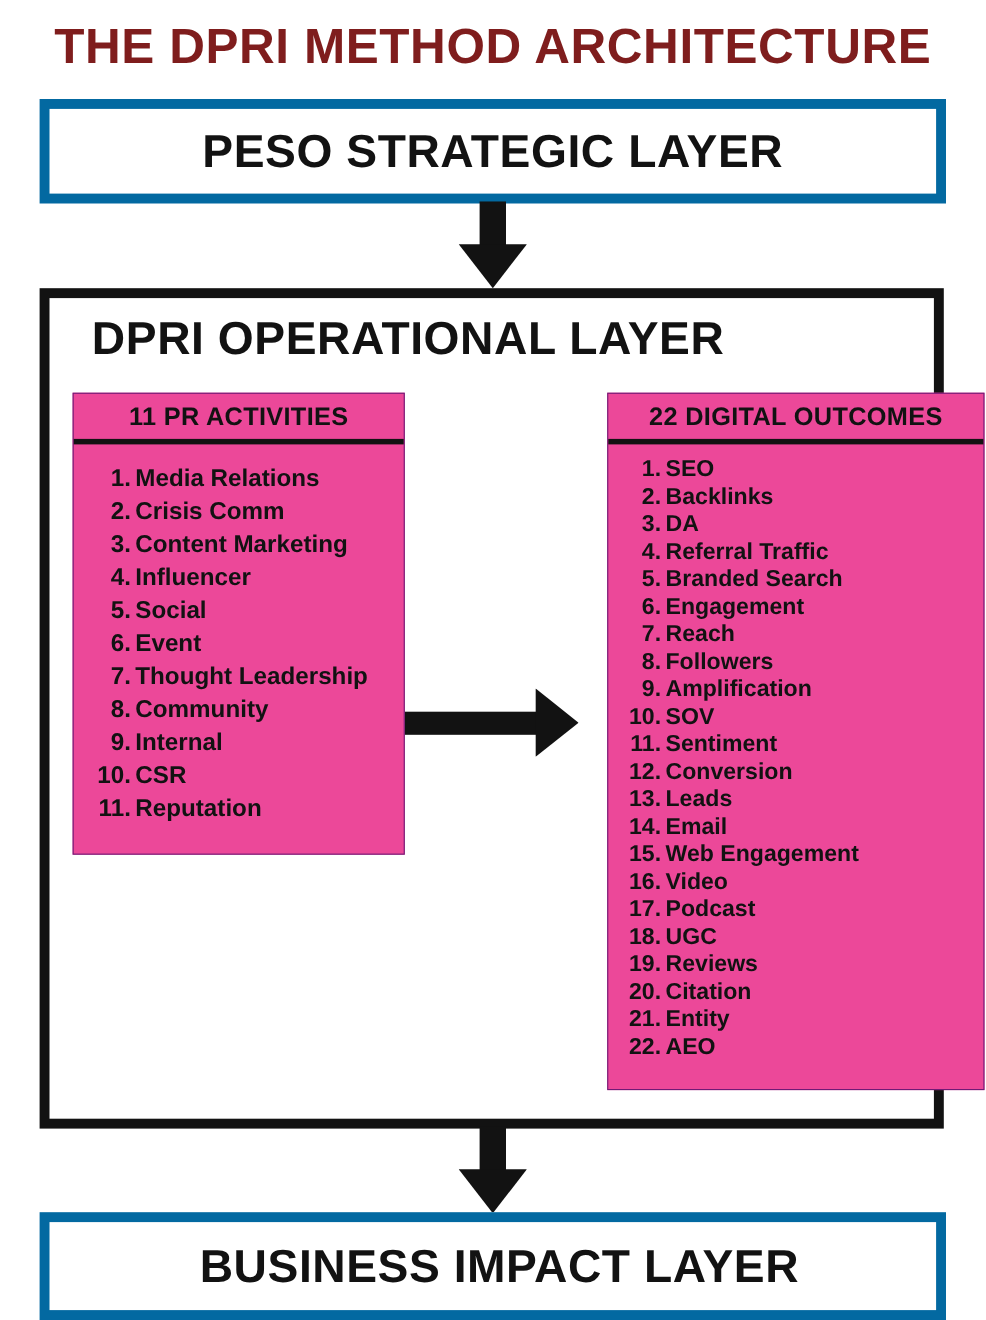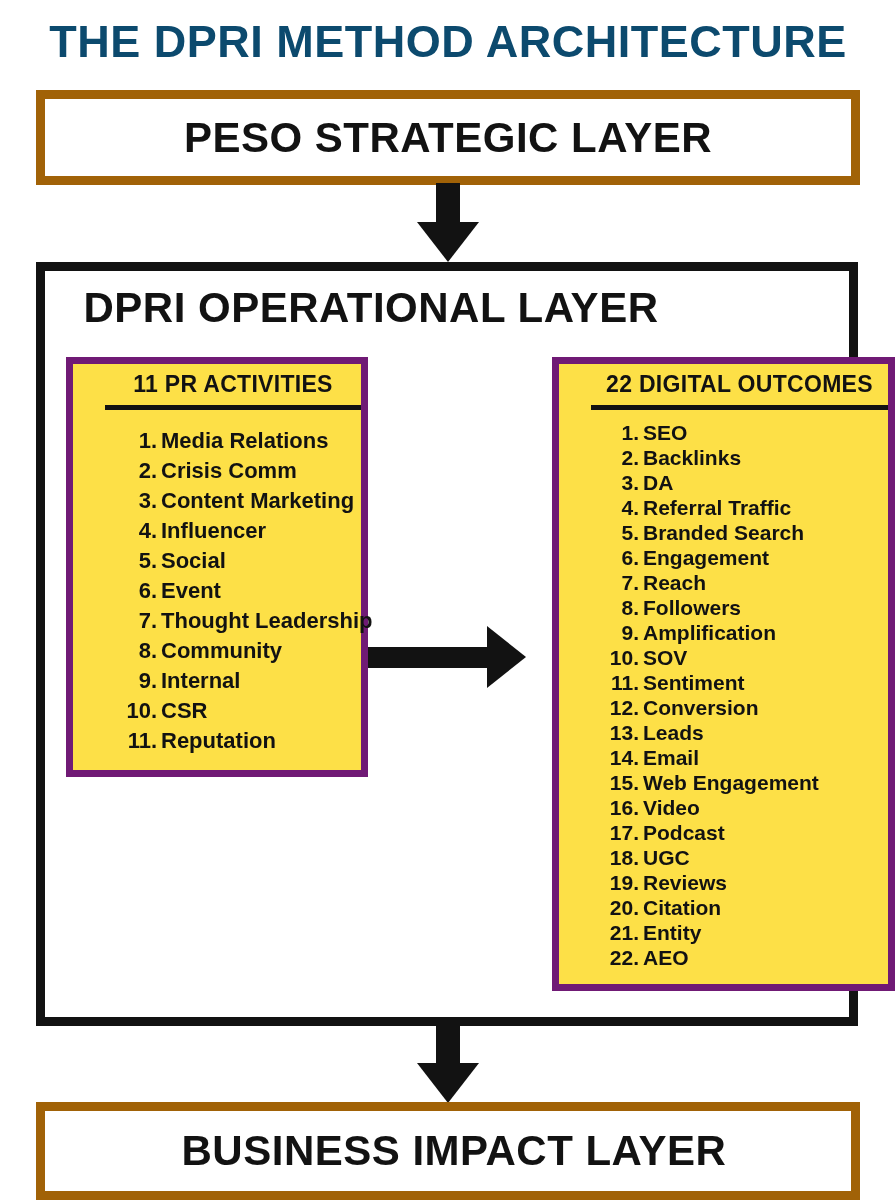--- a/index.html
+++ b/index.html
@@ -14,26 +14,26 @@
   .abs { position: absolute; }
 
   
   .main-title {
     left: 0; top: 16px; width: 896px;
     text-align: center;
     font-size: 45px;
     font-weight: 800;
     letter-spacing: 0.5px;
     white-space: nowrap;
-    color: #0c4a6e;
+    color: #7f1d1d;
   }
 
   
   .layer-box {
-    border: 9px solid #a16207;
+    border: 9px solid #0369a1;
     background: #ffffff;
     display: flex;
     align-items: center;
     justify-content: center;
   }
   .peso-box    { left: 36px; top: 90px;   width: 824px; height: 95px; }
   .biz-box     { left: 36px; top: 1102px; width: 824px; height: 98px; padding-left: 12px; }
   .layer-label {
     font-size: 42px;
     font-weight: 800;
@@ -51,23 +51,22 @@
     left: 36px; top: 284px; width: 670px;
     text-align: center;
     font-size: 42px;
     font-weight: 800;
     letter-spacing: 0.5px;
     white-space: nowrap;
   }
 
   
   .inner-box {
-    border: 7px solid #701a75;
-    background: #fde047;
-    padding-left: 32px;
+    border: 1px solid #701a75;
+    background: #ec4899;
   }
   .pr-box  { left: 66px;  top: 357px; width: 302px; height: 420px; }
   .do-box  { left: 552px; top: 357px; width: 343px; height: 634px; }
   .inner-header {
     height: 46px;
     border-bottom: 5px solid #121212;
     display: flex;
     align-items: center;
     justify-content: center;
     font-size: 23px;

